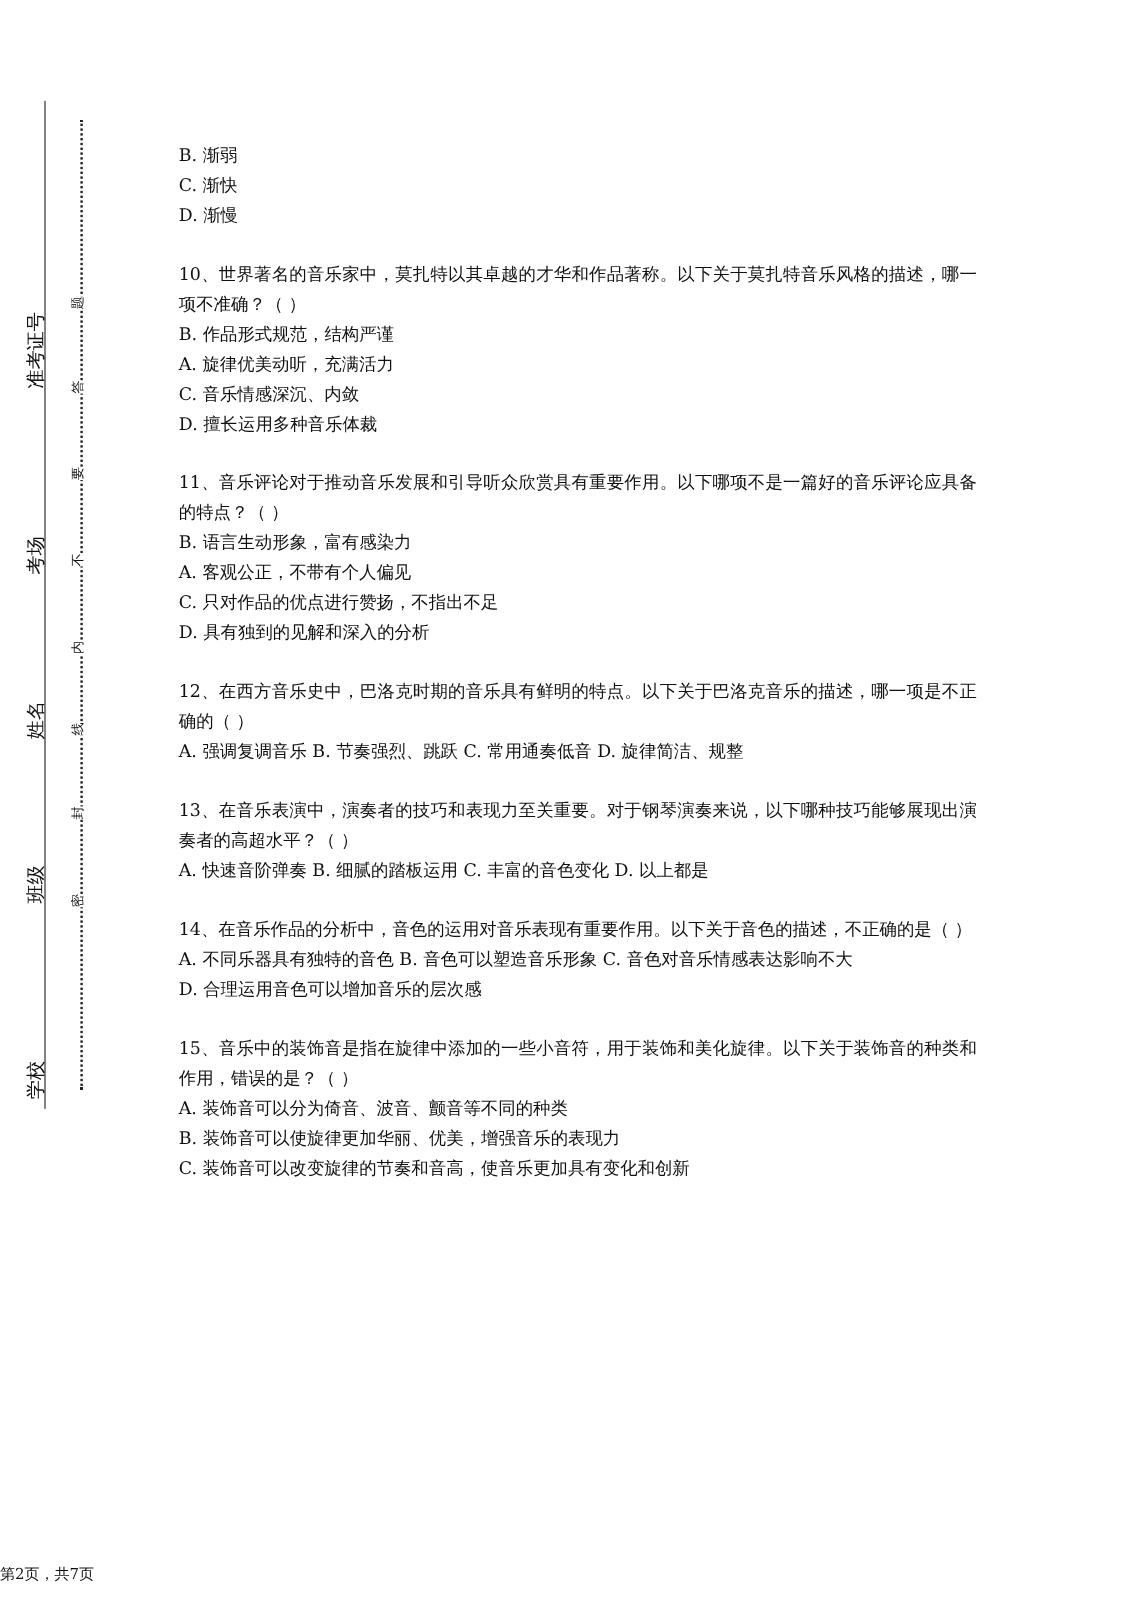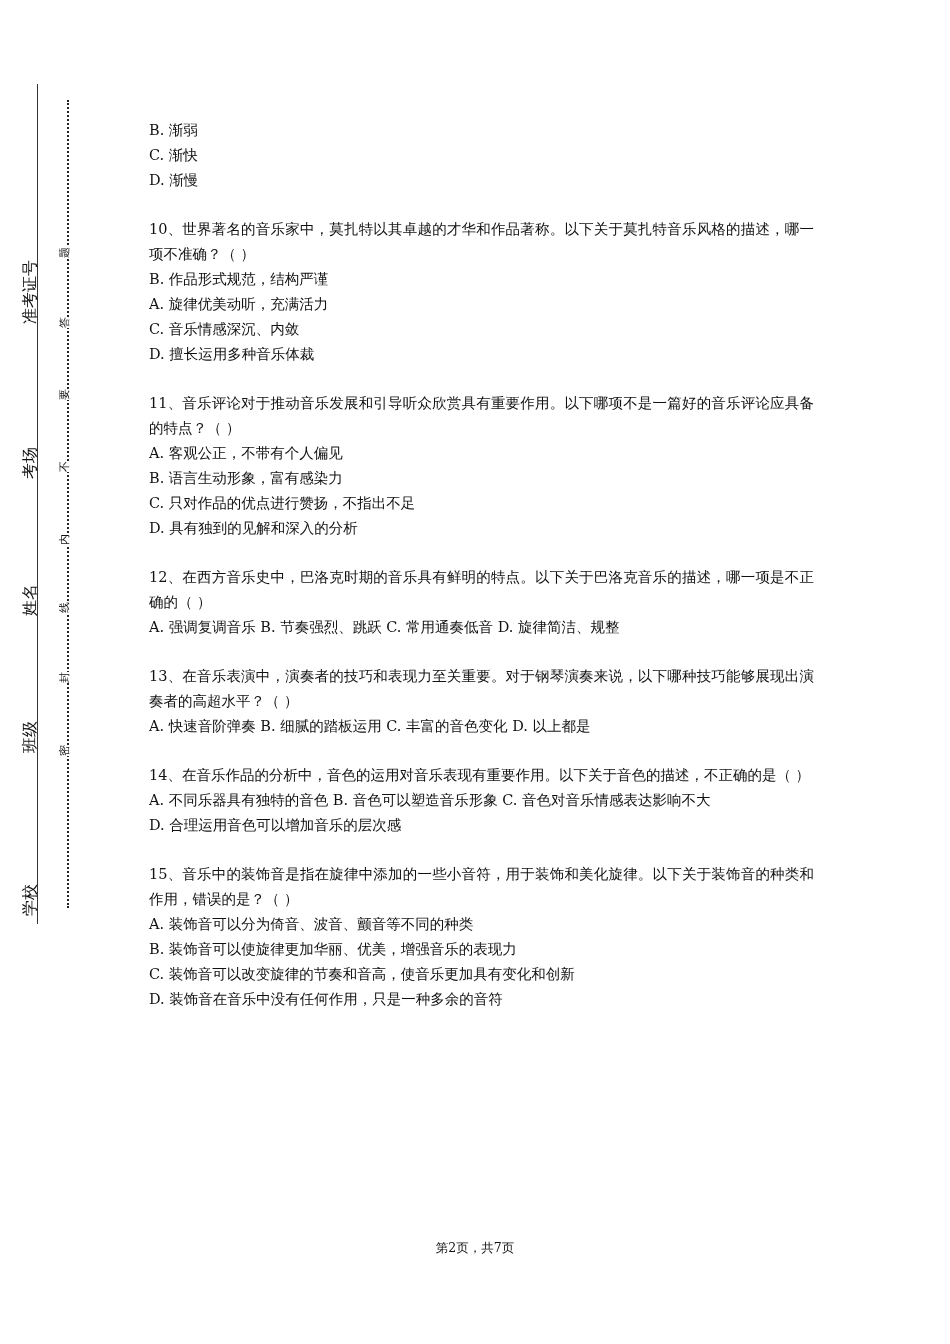--- a/index.html
+++ b/index.html
@@ -10,21 +10,21 @@
   .dot-line { position:absolute; left:67px; width:0; border-left:2px dotted #222; }
   .vlabel { position:absolute; left:22px; font-size:16px; line-height:16px;
             transform:rotate(-90deg); transform-origin:center center; white-space:nowrap; width:80px; text-align:center; margin-left:-32px; }
   .dlabel { position:absolute; left:59px; font-size:11px; line-height:11px; background:#fff;
             transform:rotate(-90deg); white-space:nowrap; }
   .content { position:absolute; left:149px; top:118px; width:665px; font-size:14.5px; line-height:25px; }
   .q { margin-bottom:24px; }
   .q p { margin:0; }
   .stem { text-align:justify; }
   .opt { white-space:nowrap; }
-  .footer { position:absolute; top:1240px; left:0; width:950px; text-align:center; font-size:12.5px; }
+  .footer { position:absolute; top:1304px; left:0; width:950px; text-align:left; font-size:12.5px; }
 </style>
 </head>
 <body>
 
 <div class="binding">
   <div class="solid-line" style="top:84px;height:840px;"></div>
   <div class="dot-line" style="top:100px;height:808px;"></div>
 
   <div class="vlabel" style="top:284px;">准考证号</div>
   <div class="vlabel" style="top:455px;">考场</div>
@@ -53,22 +53,22 @@
   <div class="q">
     <p class="stem">10、世界著名的音乐家中，莫扎特以其卓越的才华和作品著称。以下关于莫扎特音乐风格的描述，哪一项不准确？（ ）</p>
     <p class="opt">B. 作品形式规范，结构严谨</p>
     <p class="opt">A. 旋律优美动听，充满活力</p>
     <p class="opt">C. 音乐情感深沉、内敛</p>
     <p class="opt">D. 擅长运用多种音乐体裁</p>
   </div>
 
   <div class="q">
     <p class="stem">11、音乐评论对于推动音乐发展和引导听众欣赏具有重要作用。以下哪项不是一篇好的音乐评论应具备的特点？（ ）</p>
+    <p class="opt">B. 语言生动形象，富有感染力</p>
     <p class="opt">A. 客观公正，不带有个人偏见</p>
-    <p class="opt">B. 语言生动形象，富有感染力</p>
     <p class="opt">C. 只对作品的优点进行赞扬，不指出不足</p>
     <p class="opt">D. 具有独到的见解和深入的分析</p>
   </div>
 
   <div class="q">
     <p class="stem">12、在西方音乐史中，巴洛克时期的音乐具有鲜明的特点。以下关于巴洛克音乐的描述，哪一项是不正确的（ ）</p>
     <p class="opt">A. 强调复调音乐 B. 节奏强烈、跳跃 C. 常用通奏低音 D. 旋律简洁、规整</p>
   </div>
 
   <div class="q">
@@ -80,17 +80,16 @@
     <p class="stem">14、在音乐作品的分析中，音色的运用对音乐表现有重要作用。以下关于音色的描述，不正确的是（ ）</p>
     <p class="opt">A. 不同乐器具有独特的音色 B. 音色可以塑造音乐形象 C. 音色对音乐情感表达影响不大</p>
     <p class="opt">D. 合理运用音色可以增加音乐的层次感</p>
   </div>
 
   <div class="q">
     <p class="stem">15、音乐中的装饰音是指在旋律中添加的一些小音符，用于装饰和美化旋律。以下关于装饰音的种类和作用，错误的是？（ ）</p>
     <p class="opt">A. 装饰音可以分为倚音、波音、颤音等不同的种类</p>
     <p class="opt">B. 装饰音可以使旋律更加华丽、优美，增强音乐的表现力</p>
     <p class="opt">C. 装饰音可以改变旋律的节奏和音高，使音乐更加具有变化和创新</p>
-    <p class="opt">D. 装饰音在音乐中没有任何作用，只是一种多余的音符</p>
   </div>
 </div>
 
 <div class="footer">第2页，共7页</div>
 
 </body></html>

